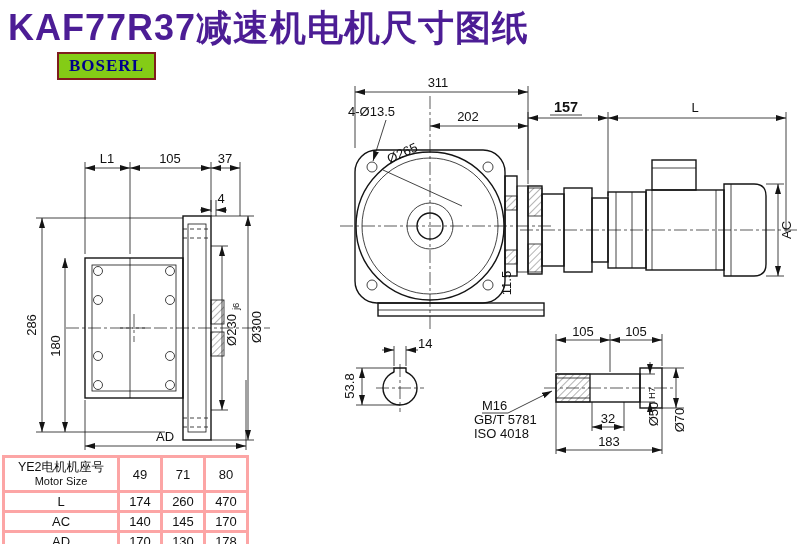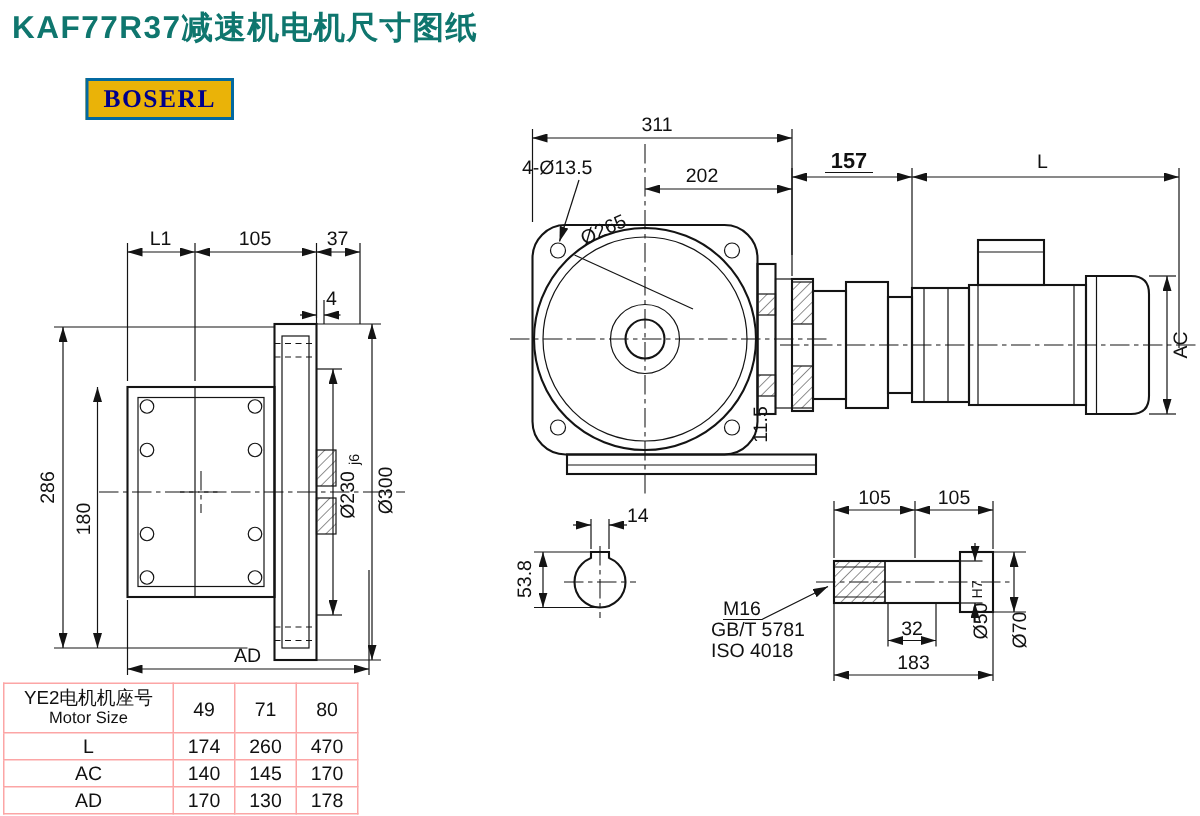--- a/index.html
+++ b/index.html
@@ -7,27 +7,27 @@
          font-family:"Liberation Sans",sans-serif;}
   #stage svg{position:absolute;left:0;top:0;}
   .obj{fill:none;stroke:#141414;stroke-width:1.4;}
   .thin{fill:none;stroke:#141414;stroke-width:0.8;}
   .cl{fill:none;stroke:#141414;stroke-width:0.7;stroke-dasharray:13 3 3 3;}
   .dim,.dim1{fill:none;stroke:#141414;stroke-width:0.8;}
   .dash{stroke-dasharray:4 3;}
   .dimtext{font-family:"Liberation Sans",sans-serif;font-size:13px;fill:#111;}
   .small{font-size:9.5px;}
   .bolddim{font-size:14.5px;font-weight:bold;}
-  .title{position:absolute;left:8px;top:4px;font-size:21px;font-weight:bold;color:#0f766e;
+  .title{position:absolute;left:8px;top:4px;font-size:36px;font-weight:bold;color:#4c1d95;
          letter-spacing:1px;white-space:nowrap;}
-  .logo{position:absolute;left:57px;top:52px;border:2px solid #0369a1;padding:2px 10px;
+  .logo{position:absolute;left:57px;top:52px;border:2px solid #7f1d1d;padding:2px 10px;
         color:#00008b;font-family:"Liberation Serif",serif;font-size:17px;font-weight:bold;
-        letter-spacing:1px;background:#eab308;}
+        letter-spacing:1px;background:#84cc16;}
   .spec-table{position:absolute;left:2px;top:455px;border-collapse:collapse;background:#fff;}
-  .spec-table td{border:1px solid #fca5a5;text-align:center;vertical-align:middle;
+  .spec-table td{border:3px solid #fca5a5;text-align:center;vertical-align:middle;
                  font-size:13px;color:#111;padding:0;height:17px;}
   .spec-table td.hd{width:112px;}
   .spec-table td.val{width:40px;}
   .spec-table .cn{font-size:12.5px;line-height:15px;}
   .spec-table .en{font-family:Liberation Sans, sans-serif;font-size:11px;line-height:13px;}
   .spec-table tr.hrow td{height:32px;}
 </style>
 </head>
 <body>
 

